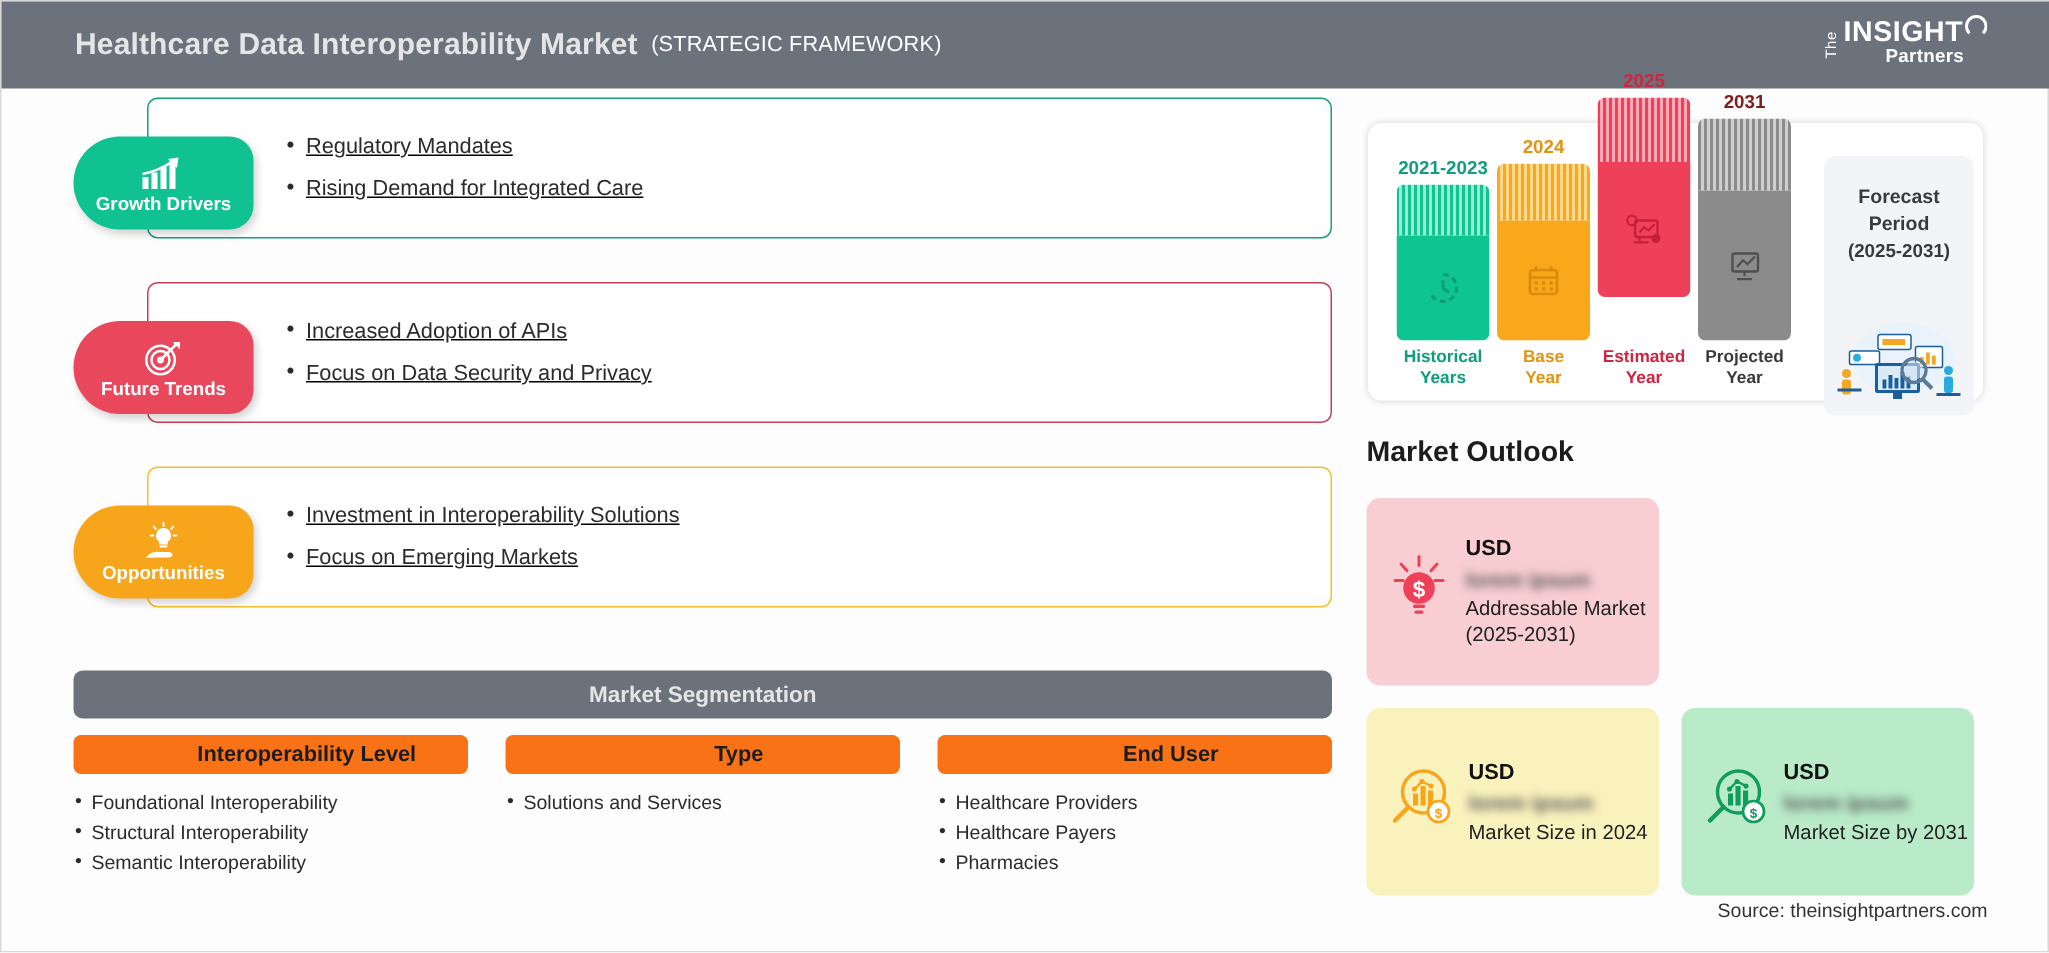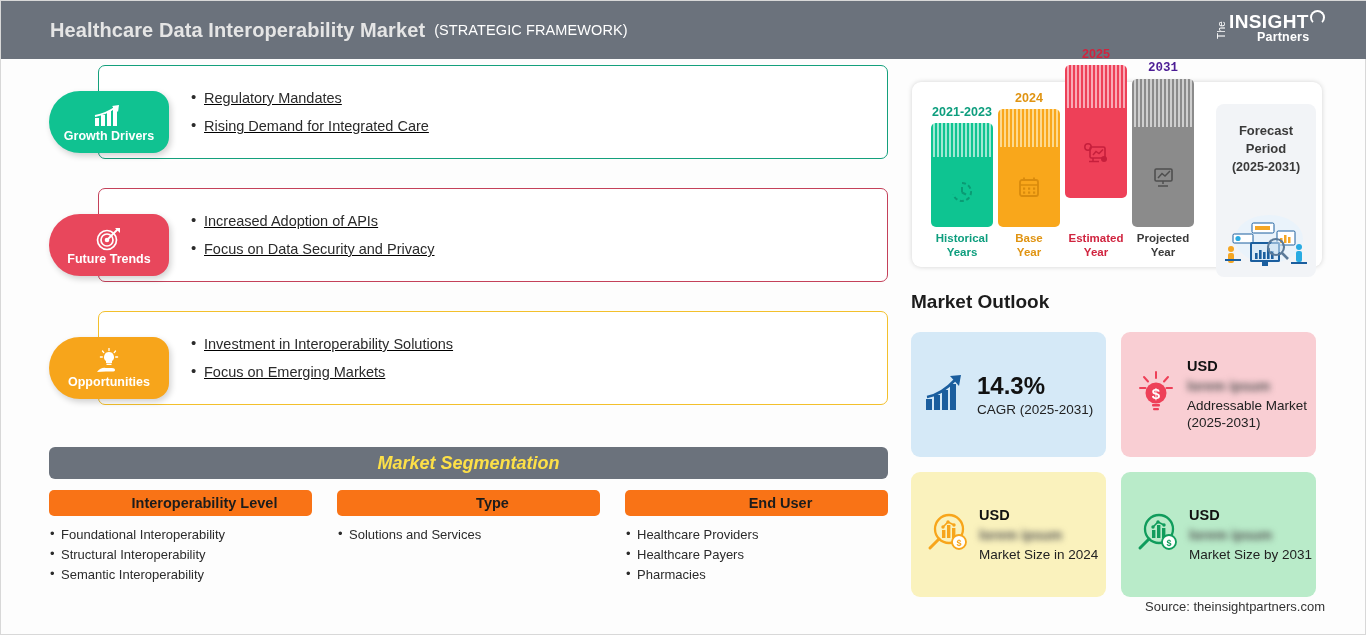--- a/index.html
+++ b/index.html
@@ -97,21 +97,21 @@
     margin-top: 1px; white-space: nowrap;
   }
 
   
   .seg-header {
     position: absolute; left: 48px; top: 388px;
     width: 839px; height: 32px;
     background: #6b727c; border-radius: 6px;
     display: flex; align-items: center; justify-content: center;
   }
-  .seg-header-txt { color: #fde047; font-size: 18px; font-weight: bold; font-style: italic; }
+  .seg-header-txt { color: #e5e5e5; font-size: 15px; font-weight: bold; }
 
   .seg-cols { position: absolute; left: 48px; top: 431px; width: 839px; display: flex; gap: 25px; }
   .seg-col { width: 263px; }
   .seg-pill {
     height: 26px; background: #f97316; border-radius: 5px;
     display: flex; align-items: center; justify-content: center; padding-left: 48px;
   }
   .seg-pill-txt { font-size: 14.5px; font-weight: bold; color: #1c1c1c; }
   .seg-list { margin-top: 9px; padding-left: 1px; }
   .seg-li {
@@ -382,21 +382,21 @@
               </svg>
             </div>
           </div>
           <div class="tl-cat" style="color:#d0243f;margin-top:33px;">
             <div>Estimated</div>
             <div>Year</div>
           </div>
         </div>
 
         <div class="tl-bar-wrap" style="left:201px;">
-          <div class="tl-year" style="color:#4c1d95;font-family:Liberation Mono, monospace;">2031</div>
+          <div class="tl-year" style="color:#7f1d1d;">2031</div>
           <div class="tl-bar" style="height:148px;">
             <div class="tl-stripe" style="height:48px;background:repeating-linear-gradient(90deg,#8b8b8b 0 2px,#cfcfcf 2px 4px);"></div>
             <div class="tl-solid" style="height:100px;background:#8b8b8b;">
               <svg width="28" height="24" viewBox="0 0 28 24">
                 <rect x="6" y="4" width="17" height="12" rx="1.3" stroke="#4f4f4f" stroke-width="1.6" fill="none"></rect>
                 <polyline points="9,13 13,8.5 16,11 21,6" stroke="#4f4f4f" stroke-width="1.5" fill="none"></polyline>
                 <line x1="14" y1="16" x2="14" y2="19" stroke="#4f4f4f" stroke-width="1.5"></line>
                 <line x1="9" y1="21" x2="19" y2="21" stroke="#4f4f4f" stroke-width="1.5"></line>
               </svg>
             </div>
@@ -449,36 +449,20 @@
           <rect x="72" y="53" width="16" height="2" fill="#1b5e9e"></rect>
         </svg>
       </div>
     </div>
 
     <div class="outlook-title">Market Outlook</div>
 
     <div class="cards">
       <div class="card-row">
 
-        <div class="card card-cagr">
-          <span>
-            <svg width="46" height="40" viewBox="0 0 46 40">
-              <rect x="3" y="26" width="6" height="11" fill="#1b5e9e"></rect>
-              <rect x="11" y="22" width="6" height="15" fill="#1b5e9e"></rect>
-              <rect x="19" y="17" width="6" height="20" fill="#1b5e9e"></rect>
-              <rect x="27" y="11" width="6" height="26" fill="#1b5e9e"></rect>
-              <path d="M4 24 Q18 22 33 6" stroke="#1b5e9e" stroke-width="2.6" fill="none"></path>
-              <path d="M27 3 L38 2 L36 13 Z" fill="#1b5e9e"></path>
-            </svg>
-          </span>
-          <div class="cardtxt">
-            <div class="cagr-num">14.3%</div>
-            <div class="cagr-lbl">CAGR (2025-2031)</div>
-          </div>
-        </div>
 
         <div class="card card-side card-pink">
           <span>
             <svg width="46" height="50" viewBox="0 0 46 50">
               <g stroke="#ee4058" stroke-width="2" stroke-linecap="round">
                 <line x1="23" y1="4" x2="23" y2="10"></line>
                 <line x1="11" y1="9" x2="15" y2="13.5"></line>
                 <line x1="35" y1="9" x2="31" y2="13.5"></line>
                 <line x1="7" y1="20" x2="12.5" y2="20"></line>
                 <line x1="39" y1="20" x2="33.5" y2="20"></line>

